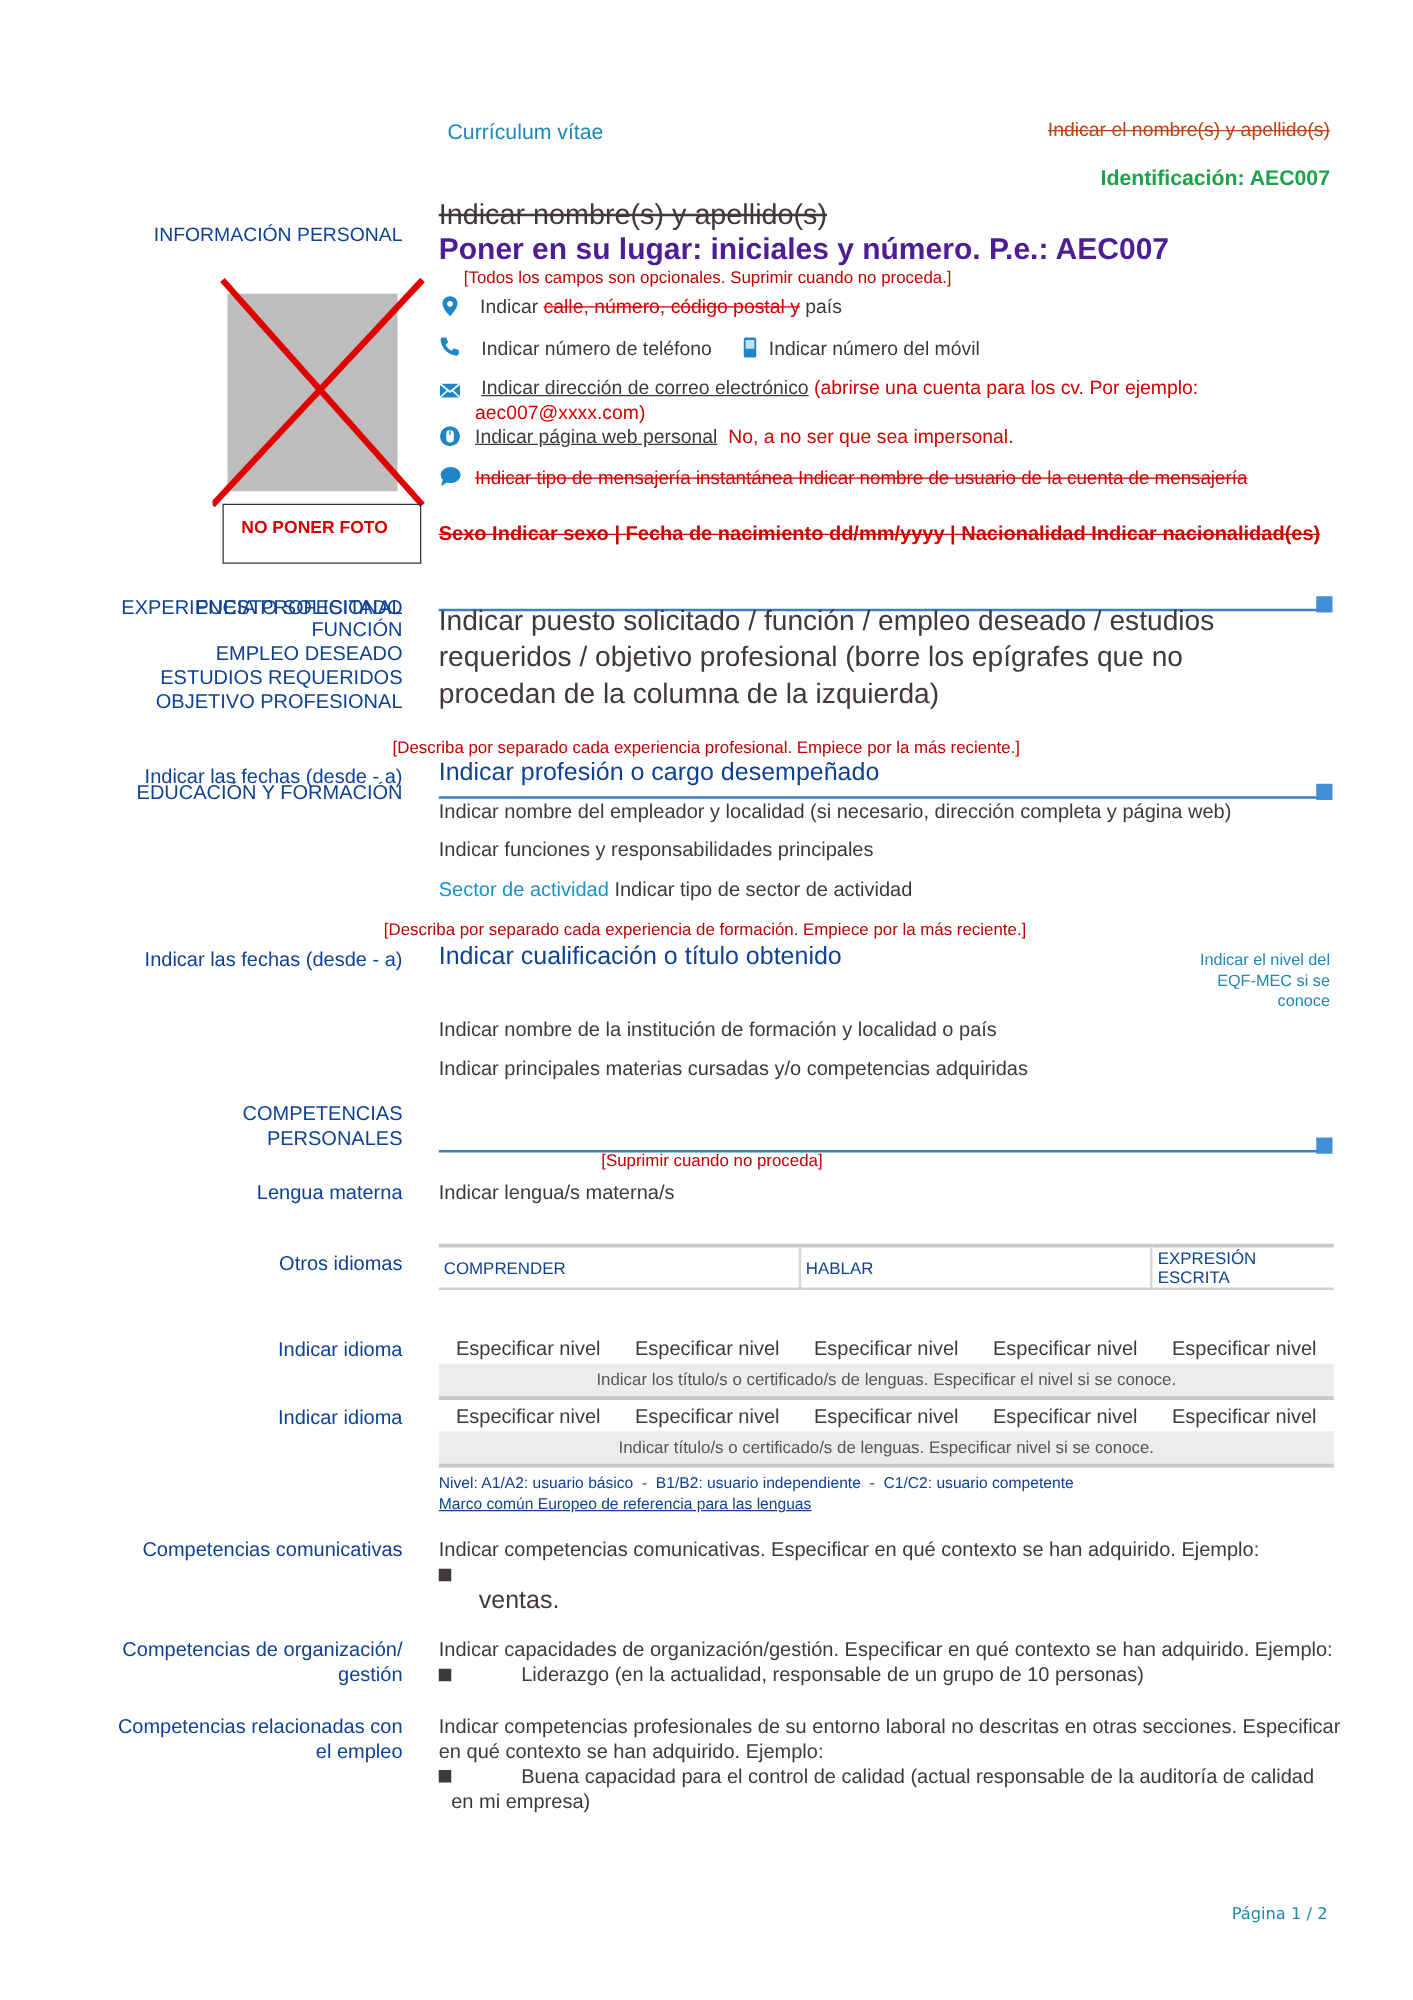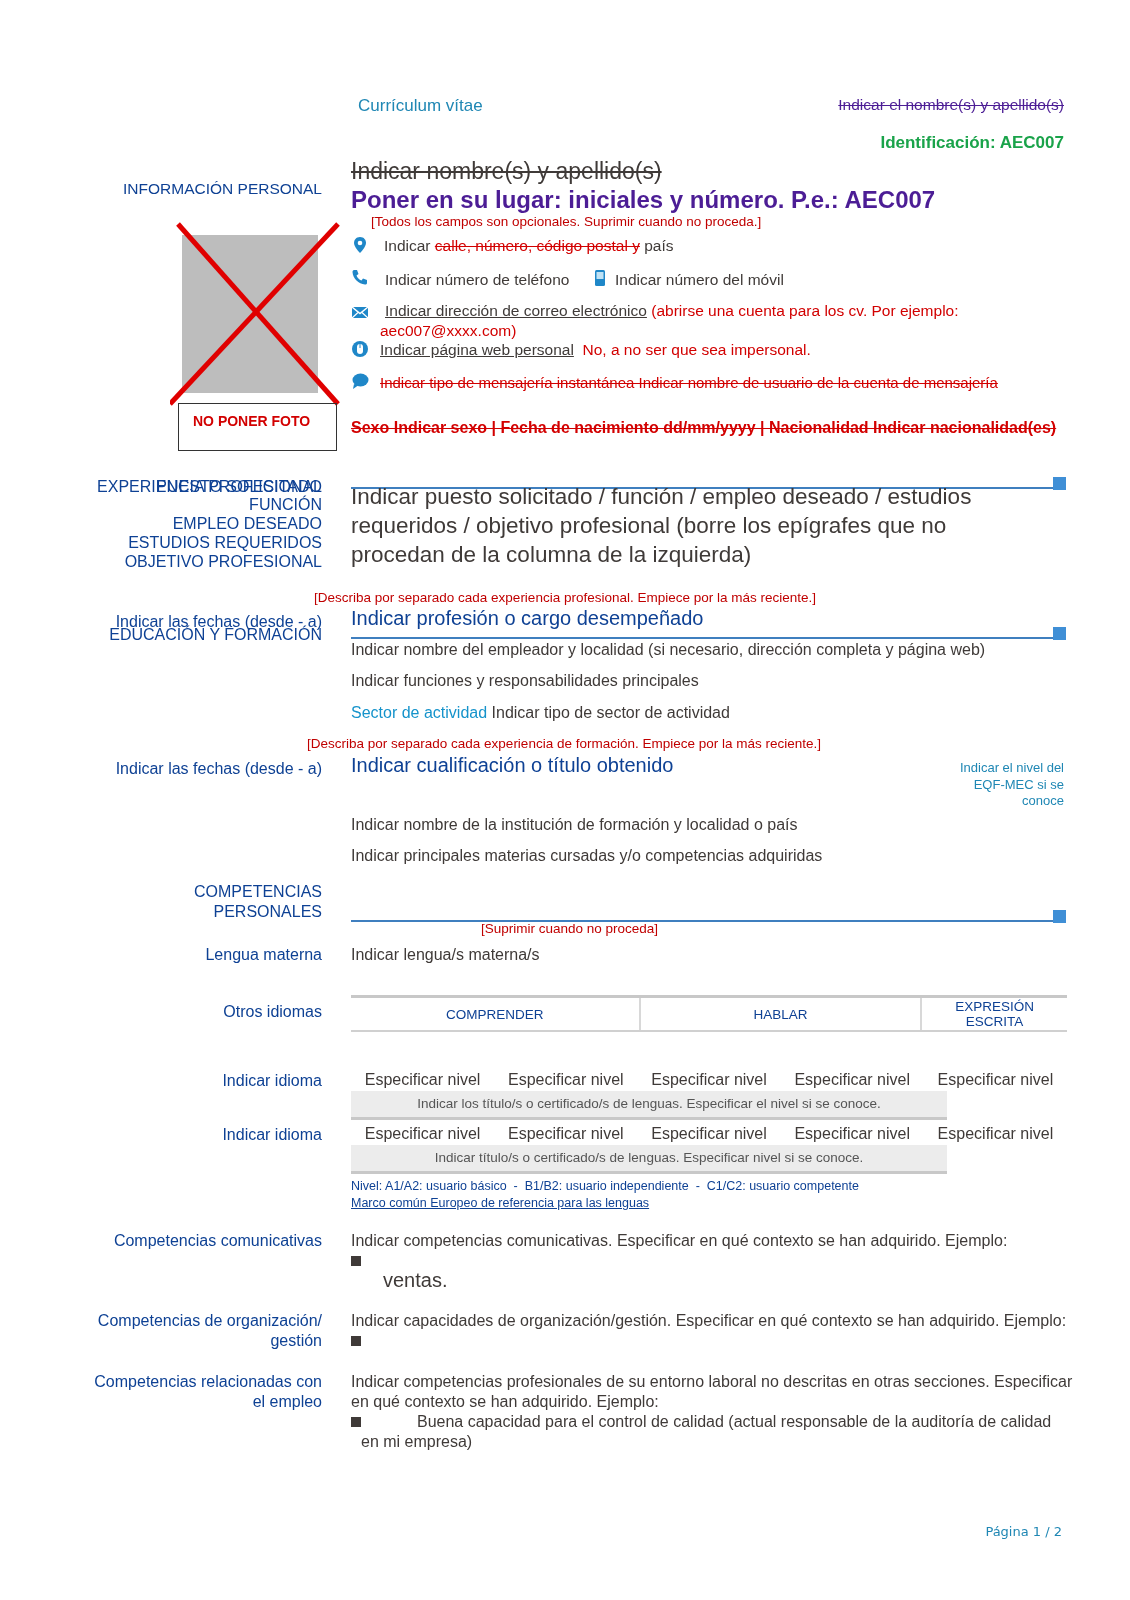--- a/index.html
+++ b/index.html
@@ -12,35 +12,35 @@
   .strike { text-decoration: line-through; }
   .note { color: #c00000; font-size: 13.5px; }
   .teal { color: #1593cb; }
   .navy { color: #0e4194; }
   .underline { text-decoration: underline; }
   .divider { position: absolute; left: 351px; width: 707px; height: 2px; background: #3f7fbf; }
   .divider-sq { position: absolute; width: 13px; height: 13px; background: #3f8fd6; }
   .icon { position: absolute; left: 351px; width: 18px; height: 18px; }
   
   .ltab { position: absolute; left: 351px; width: 716px; border-collapse: collapse; font-size: 13.5px; color: #0e4194; }
-  .ltab td { text-align: center; border-right: 2px solid #d8d8d8; padding: 0 4px; }
+  .ltab td { text-align: left; border-right: 2px solid #d8d8d8; padding: 0 4px; }
   .ltab td:last-child { border-right: none; }
   .ltab tr.head td { height: 32px; border-top: 3px solid #c8c8c8; border-bottom: 2px solid #d0d0d0; }
   .ltab tr.sub td { height: 38px; border-bottom: 3px solid #c8c8c8; line-height: 16px; }
   .lrow { position: absolute; left: 351px; width: 716px; display: flex; font-size: 16px; color: #3f3a38; }
   .lrow span { flex: 1; text-align: center; }
-  .lcert { position: absolute; left: 351px; width: 596px; height: 26px; background: #ececec; border-bottom: 3px solid #c8c8c8;
+  .lcert { position: absolute; left: 351px; width: 716px; height: 26px; background: #ececec; border-bottom: 3px solid #c8c8c8;
            text-align: center; font-size: 13.5px; line-height: 26px; color: #555; }
   .bullet { display: inline-block; width: 10px; height: 10px; background: #3f3a38; margin-right: 56px; vertical-align: 0px; }
 </style>
 </head>
 <body>
 
 <div class="abs" style="left:358px; top:96px; font-size:17px; color:#1f87b4;">Currículum vítae</div>
-<div class="abs strike" style="right:66px; top:96px; font-size:15.5px; color:#4c1d95;text-align:right;">Indicar el nombre(s) y apellido(s)</div>
+<div class="abs strike" style="right:66px; top:96px; font-size:15.5px; color:#c2410c;text-align:right;">Indicar el nombre(s) y apellido(s)</div>
 <div class="abs" style="right:66px; top:133px; font-size:17px; font-weight:bold; color:#1aa34a;">Identificación: AEC007</div>
 
 <div class="lbl" style="top:179px;">INFORMACIÓN PERSONAL</div>
 <div class="abs strike" style="left:351px; top:158px; font-size:23px; color:#3f3a38;">Indicar nombre(s) y apellido(s)</div>
 <div class="abs" style="left:351px; top:186px; font-size:24px; font-weight:bold; color:#4c1d95;">Poner en su lugar: iniciales y número. P.e.: AEC007</div>
 <div class="abs note" style="left:371px; top:214px;">[Todos los campos son opcionales. Suprimir cuando no proceda.]</div>
 
 <div class="abs" style="left:182px; top:235px; width:136px; height:158px; background:#bdbdbd;"></div>
 <svg class="abs" style="left:170px; top:220px;" width="175" height="210">
   <line x1="8" y1="4" x2="168" y2="184" stroke="#e00000" stroke-width="5"></line>
@@ -175,21 +175,21 @@
 <div class="body" style="top:1231px; font-size:16px;">Indicar competencias comunicativas. Especificar en qué contexto se han adquirido. Ejemplo:</div>
 <div class="body" style="top:1251px; font-size:16px;">
   <span class="bullet"></span>
 </div>
 <div class="body" style="left:361px; top:1271px; font-size:20px;margin-left:22px;">ventas.</div>
 
 <div class="lbl" style="top:1311px; font-size:16px;">Competencias de organización/</div>
 <div class="lbl" style="top:1331px; font-size:16px;">gestión</div>
 <div class="body" style="top:1311px; font-size:16px;">Indicar capacidades de organización/gestión. Especificar en qué contexto se han adquirido. Ejemplo:</div>
 <div class="body" style="top:1331px; font-size:16px;">
-  <span class="bullet"></span>
+  <span class="bullet"></span><span>Liderazgo (en la actualidad, responsable de un grupo de 10 personas)</span>
 </div>
 
 <div class="lbl" style="top:1372px; font-size:16px;">Competencias relacionadas con</div>
 <div class="lbl" style="top:1392px; font-size:16px;">el empleo</div>
 <div class="body" style="top:1372px; font-size:16px;">Indicar competencias profesionales de su entorno laboral no descritas en otras secciones. Especificar</div>
 <div class="body" style="top:1392px; font-size:16px;">en qué contexto se han adquirido. Ejemplo:</div>
 <div class="body" style="top:1412px; font-size:16px;">
   <span class="bullet"></span><span>Buena capacidad para el control de calidad (actual responsable de la auditoría de calidad</span>
 </div>
 <div class="body" style="left:361px; top:1432px; font-size:16px;">en mi empresa)</div>

